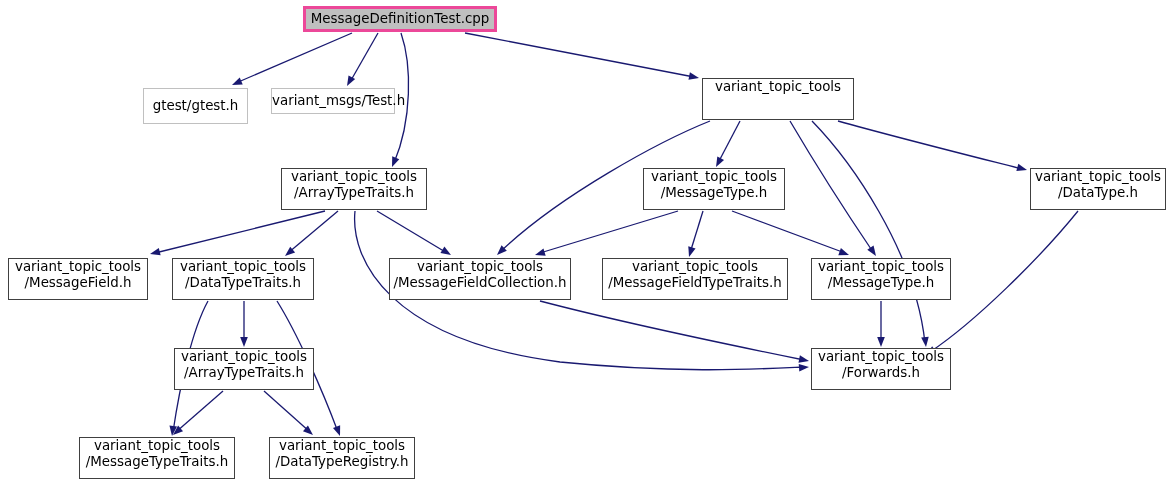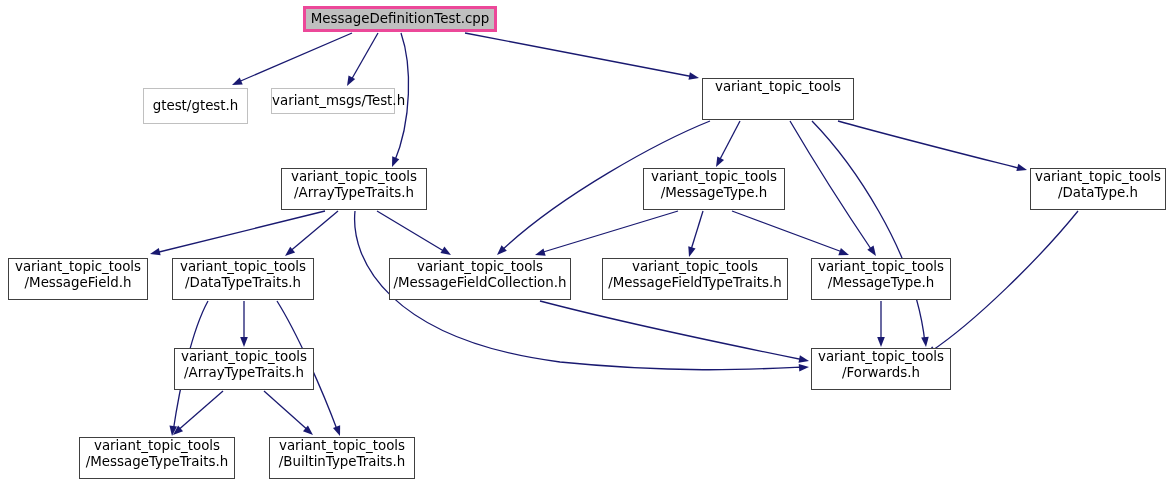--- a/index.html
+++ b/index.html
@@ -131,17 +131,17 @@
       <div class="node" style="left: 811px; top: 348px; width: 140px; height: 42px;">
         <span class="l1">variant_topic_tools</span>
         <span class="l2">/Forwards.h</span>
       </div>
       <div class="node" style="left: 79px; top: 437px; width: 156px; height: 42px;">
         <span class="l1">variant_topic_tools</span>
         <span class="l2">/MessageTypeTraits.h</span>
       </div>
       <div class="node" style="left: 269px; top: 437px; width: 146px; height: 42px;">
         <span class="l1">variant_topic_tools</span>
-        <span class="l2">/BuiltinTypeTraits.h</span>
+        <span class="l2">/DataTypeRegistry.h</span>
       </div>
     </div>
 
 </div>
 
 </body></html>

